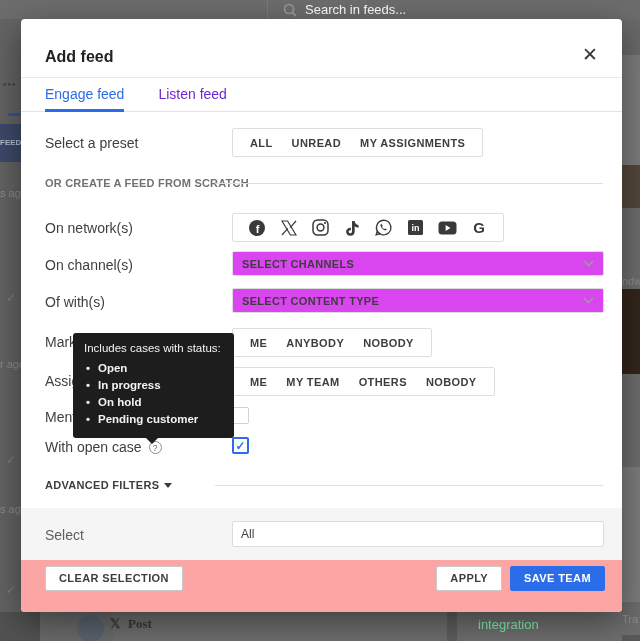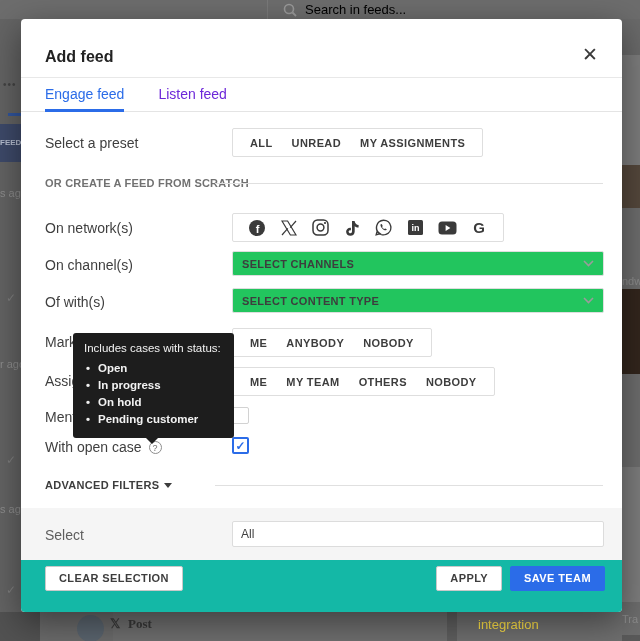--- a/index.html
+++ b/index.html
@@ -4,42 +4,42 @@
 <style>
   * { margin:0; padding:0; box-sizing:border-box; }
   html,body { width:640px; height:641px; overflow:hidden; background:#686868;
               font-family:"Liberation Sans", sans-serif; }
   .abs { position:absolute; }
 
   
   #backdrop { position:absolute; inset:0; background:#6a6a6a; }
   .topbar { position:absolute; left:0; top:0; width:640px; height:19px; background:#6d6d6d; }
   .topbar-divider { position:absolute; left:267px; top:0; width:1px; height:19px; background:#7a7a7a; }
-  .search-ph { position:absolute; left:305px; top:2px; font-size:13px; color:#000000; }
+  .search-ph { position:absolute; left:305px; top:2px; font-size:13px; color:#ffffff; }
   .left-strip { position:absolute; left:0; top:19px; width:21px; height:622px; background:#646464; overflow:hidden; }
   .dots { position:absolute; left:3px; top:60px; color:#434343; font-size:10px; letter-spacing:1px; }
   .blue-seg { position:absolute; left:8px; top:94px; width:13px; height:3px; background:#31569f; }
   .feed-badge { position:absolute; left:0; top:105px; width:21px; height:38px; background:#3e4a6a;
                 color:#b9c1d3; font-size:8px; font-weight:bold; line-height:38px; }
   .frag { position:absolute; color:#8e8e8e; font-size:11px; white-space:nowrap; }
   .bg-check { position:absolute; color:#7f7f7f; font-size:12px; }
   .right-strip { position:absolute; left:622px; top:19px; width:18px; height:622px; background:#6e6e6e; overflow:hidden;margin-top:36px; }
   .rs-card1 { position:absolute; left:0; top:0; width:18px; height:110px; background:#7d7d7d; }
   .rs-thumb1 { position:absolute; left:0; top:110px; width:18px; height:43px; background:#55483c; }
   .rs-thumb2 { position:absolute; left:0; top:234px; width:18px; height:85px; background:#33261d; }
   .rs-card2 { position:absolute; left:0; top:412px; width:18px; height:135px; background:#7e7e7e; }
   .rs-dark { position:absolute; left:0; top:580px; width:18px; height:42px; background:#5a5a5a; }
   .bottom-area { position:absolute; left:0; top:612px; width:622px; height:29px; background:#6f6f6f; overflow:hidden; }
   .ba-col1 { position:absolute; left:0; top:0; width:40px; height:29px; background:#525252; }
   .ba-col2 { position:absolute; left:40px; top:0; width:73px; height:29px; background:#6b6b6b; }
   .ba-gap  { position:absolute; left:447px; top:0; width:10px; height:29px; background:#5f5f5f; }
   .ba-avatar { position:absolute; left:77px; top:3px; width:27px; height:27px; border-radius:50%; background:#5a646e; }
   .ba-x { position:absolute; left:110px; top:4px; color:#3c3c3c; font-weight:bold; font-size:13px; }
   .ba-post { position:absolute; left:128px; top:4px; color:#383838; font-weight:bold; font-size:13px;font-family:Liberation Serif, serif; }
-  .ba-integration { position:absolute; left:478px; top:5px; color:#fde047; font-size:13px; }
+  .ba-integration { position:absolute; left:478px; top:5px; color:#86efac; font-size:13px; }
 
   
   #modal { position:absolute; left:21px; top:19px; width:601px; height:593px; background:#ffffff;
            border-radius:4px; box-shadow:0 10px 35px rgba(0,0,0,.45); }
   .m-title { position:absolute; left:24px; top:29px; font-size:16px; font-weight:bold; color:#222; }
   .m-close { position:absolute; left:557px; top:20px; font-size:19px; color:#3a3a3a; cursor:pointer; padding:4px; }
   .hdr-divider { position:absolute; left:0; top:58px; width:601px; height:1px; background:#e8e8e8; }
   .tabs { position:absolute; left:0; top:59px; width:601px; height:34px; border-bottom:1px solid #e4e4e4;
           display:flex; align-items:center; padding-left:24px; gap:34px; }
   .tab { font-size:14px; color:#6d28d9; position:relative; height:34px; line-height:32px; cursor:pointer; }
@@ -51,21 +51,21 @@
              display:flex; align-items:center; gap:19px; padding:0 17px; height:29px; }
   .opt { font-size:11px; font-weight:bold; color:#3d3d3d; letter-spacing:.4px; cursor:pointer; white-space:nowrap; }
   .section-lbl { position:absolute; left:24px; font-size:11px; font-weight:bold; color:#717171; letter-spacing:.2px; white-space:nowrap; }
   .h-line { position:absolute; height:1px; background:#e0e0e0; }
 
   .net-box { position:absolute; left:211px; top:194px; width:272px; height:29px; border:1px solid #dedede;
              border-radius:2px; display:flex; align-items:center; justify-content:space-around; padding:0 8px; }
   .net-icon { width:20px; height:20px; display:flex; align-items:center; justify-content:center; cursor:pointer; }
 
   .select-box { position:absolute; left:211px; width:372px; height:25px; border:1px solid #dedede; border-radius:2px;
-                background:#22c55e; display:flex; align-items:center; padding:0 9px; cursor:pointer; }
+                background:#d946ef; display:flex; align-items:center; padding:0 9px; cursor:pointer; }
   .select-box .val { font-size:11px; font-weight:bold; color:#3d3d3d; letter-spacing:.3px; flex:1; }
 
   .cbx { position:absolute; left:211px; width:17px; height:17px; border-radius:2px; background:#fff; cursor:pointer;
          display:flex; align-items:center; justify-content:center; }
   .cbx.unchecked { border:1px solid #d2d2d2; }
   .cbx.checked { border:2px solid #2b6ce8; color:#2b6ce8; font-size:12px; font-weight:bold; }
 
   .help { display:inline-block; width:13px; height:13px; border:1px solid #8d8d8d; border-radius:50%;
           font-size:9px; line-height:12px; text-align:center; color:#6f6f6f; margin-left:7px; vertical-align:1px; }
 
@@ -82,21 +82,21 @@
          letter-spacing:.3px; cursor:pointer; }
   .caret { display:inline-block; width:0; height:0; border-left:4px solid transparent; border-right:4px solid transparent;
            border-top:5px solid #3d3d3d; margin-left:5px; vertical-align:1px; }
 
   .gray-band { position:absolute; left:0; top:489px; width:601px; height:52px; background:#f5f5f5; }
   .title-input { position:absolute; left:211px; top:502px; width:372px; height:26px; border:1px solid #dcdcdc;
                  border-radius:2px; font-size:12px; color:#3f3f3f; padding:0 8px;
                  font-family:"Liberation Sans", sans-serif; background:#fff; }
 
   .footer { position:absolute; left:0; top:541px; width:601px; height:52px; display:flex; align-items:center;
-            padding:0 17px 16px 24px; background:#14b8a6; border-radius:0 0 4px 4px; }
+            padding:0 17px 16px 24px; background:#fca5a5; border-radius:0 0 4px 4px; }
   .btn { font-size:11px; font-weight:bold; letter-spacing:.4px; border-radius:2px; height:25px;
          display:flex; align-items:center; padding:0 13px; cursor:pointer; white-space:nowrap; }
   .btn.outline { border:1px solid #c9c9c9; background:#fff; color:#3d3d3d; }
   .btn.primary { background:#2b6ce8; color:#fff; border:1px solid #2b6ce8; }
   .spacer { flex:1; }
   svg { display:block; }
 </style>
 </head>
 <body>
 

